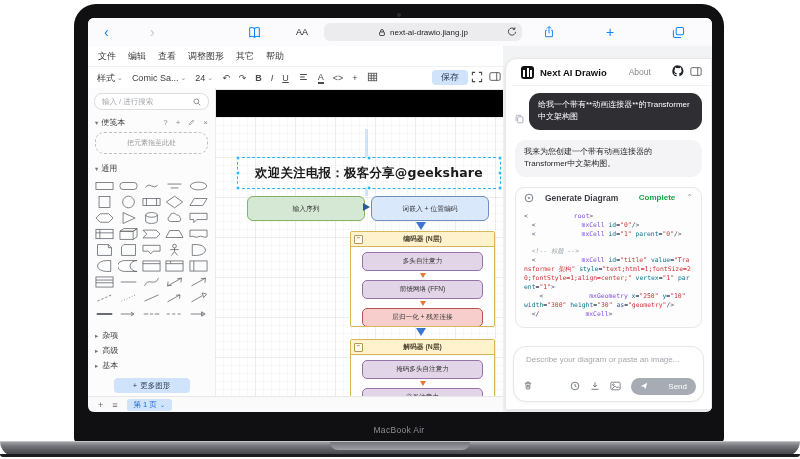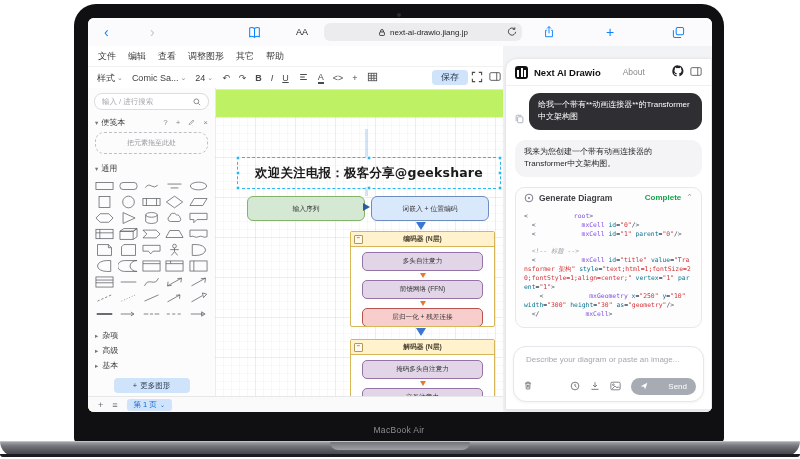--- a/index.html
+++ b/index.html
@@ -19,21 +19,21 @@
   .viewport{position:absolute;left:88px;top:18px;width:624px;height:394px;background:#fff;border-radius:6px;overflow:hidden;}
   
   .safari{position:absolute;left:0;top:0;right:0;height:28px;background:#fbfbfd;border-bottom:1px solid #e3e3e6;}
   .sf{position:absolute;top:0;height:28px;display:flex;align-items:center;color:#0a84ff;}
   .sf svg{display:block;}
   .nav-glyph{font-size:14px;line-height:1;}
   .url-pill{position:absolute;left:236px;top:5px;width:198px;height:18px;background:#ececee;border-radius:6px;
             display:flex;align-items:center;justify-content:center;gap:4px;color:#1f1f21;font-size:8px;}
   .reload{position:absolute;right:5px;top:3px;color:#3a3a3c;}
   
-  .app{position:absolute;left:0;top:28px;right:0;bottom:0;background:#bef264;text-decoration:underline;}
+  .app{position:absolute;left:0;top:28px;right:0;bottom:0;background:#000000;text-decoration:underline;}
   .left-app{position:absolute;left:0;top:0;width:415px;bottom:0;}
   .menubar{position:absolute;left:0;top:0;right:0;height:20px;display:flex;align-items:center;gap:12px;
            padding-left:10px;font-size:9px;color:#3a3a3c;background:#fff;}
   .toolbar{position:absolute;left:0;top:20px;right:0;height:22px;border-top:1px solid #f1f1f2;border-bottom:1px solid #e5e5e7;
            background:#fff;display:flex;align-items:center;gap:9px;padding-left:9px;font-size:9px;color:#4a4a4c;}
   .tb-dd{display:flex;align-items:center;gap:2px;color:#3e3e40;}
   .tb-dd .cv{font-size:7px;color:#8a8a8e;}
   .tb-btn{color:#4a4a4c;}
   .tb-b{font-weight:bold;} .tb-i{font-style:italic;} .tb-u{text-decoration:underline;}
   .save-btn{position:absolute;left:344px;top:3px;height:15px;line-height:15px;padding:0 9px;border-radius:4px;font-size:9px;color:#2b3a50;}
@@ -80,34 +80,34 @@
   .tri.down-b{position:absolute;border-left:5px solid transparent;border-right:5px solid transparent;border-top:8px solid;}
   .tri.right-b{position:absolute;border-top:4.5px solid transparent;border-bottom:4.5px solid transparent;border-left:7px solid;}
   
   .pagebar{position:absolute;left:0;bottom:0;width:415px;height:15px;background:#fafafb;border-top:1px solid #e7e7e9;
            display:flex;align-items:center;gap:9px;padding-left:10px;font-size:9px;color:#55555a;}
   .page-tab{font-size:7.5px;border-radius:3px;padding:1px 7px;display:flex;gap:3px;align-items:center;}
   
   .right{position:absolute;left:415px;top:0;right:0;bottom:0;background:#f2f3f5;}
   .chat-card{position:absolute;left:2px;top:12px;right:0;bottom:2px;background:#fff;border:1px solid #e8e8ea;
              border-radius:12px 0 0 0;box-shadow:0 1px 4px rgba(0,0,0,.07);overflow:hidden;}
-  .chat-head{position:absolute;left:0;top:0;right:0;height:26px;display:flex;align-items:center;gap:6px;padding:0 9px;
+  .chat-head{position:absolute;left:6px;top:0;right:0;height:26px;display:flex;align-items:center;gap:6px;padding:0 9px;
              border-bottom:1px solid #f0f0f2;}
   .logo{width:13px;height:13px;border-radius:3px;background:#111;display:flex;align-items:flex-end;justify-content:center;gap:1.5px;padding-bottom:2px;box-sizing:border-box;}
   .logo i{display:block;width:2px;background:#fff;}
   .app-name{font-size:9.5px;font-weight:bold;color:#111;}
   .about{font-size:8.5px;color:#8a8a8e;margin-left:16px;}
   .chat-body{position:absolute;left:0;top:26px;right:0;bottom:68px;padding:8px 9px 0;overflow:hidden;}
   .msg-user-row{display:flex;justify-content:flex-end;align-items:flex-end;gap:5px;}
   .copy-ic{color:#9ca3af;flex:none;margin-bottom:2px;}
   .bubble-user{background:#2e2e33;color:#fff;border-radius:11px;padding:6px 9px;font-size:8px;line-height:1.55;max-width:168px;}
   .bubble-ai{background:#f4f4f6;color:#27272a;border-radius:11px;padding:6px 9px;font-size:8px;line-height:1.55;
              max-width:172px;width:fit-content;margin-top:10px;}
   .tool-card{margin-top:10px;border:1px solid #e7e8eb;border-radius:9px;overflow:hidden;background:#fdfdfe;}
-  .tool-head{display:flex;align-items:center;gap:5px;padding:5px 8px;}
+  .tool-head{display:flex;align-items:center;gap:11px;padding:5px 8px;}
   .tool-title{font-size:8.5px;color:#3f3f46;font-weight:bold;flex:1;}
   .tool-status{font-size:8px;font-weight:bold;}
   .chev{font-size:8px;color:#9ca3af;}
   .code{padding:4px 8px 8px;font-family:"DejaVu Sans Mono",monospace;font-size:6.4px;line-height:1.4;color:#3f4b5c;
         white-space:pre-wrap;word-break:break-all;}
   .code .tg{color:#8250df;margin-left:46px;} .code .at{color:#0e7490;text-align:center;} .code .st{color:#d13438;} .code .cm{color:#9aa0a6;font-style:italic;}
   .input-card{position:absolute;left:7px;right:7px;bottom:7px;height:54px;border:1px solid #e6e7ea;border-radius:13px;
               background:#fff;box-shadow:0 1px 3px rgba(0,0,0,.05);}
   .input-card input{position:absolute;left:10px;top:7px;right:10px;border:0;outline:0;font-size:8px;color:#444;
                     font-family:inherit;background:transparent;}

